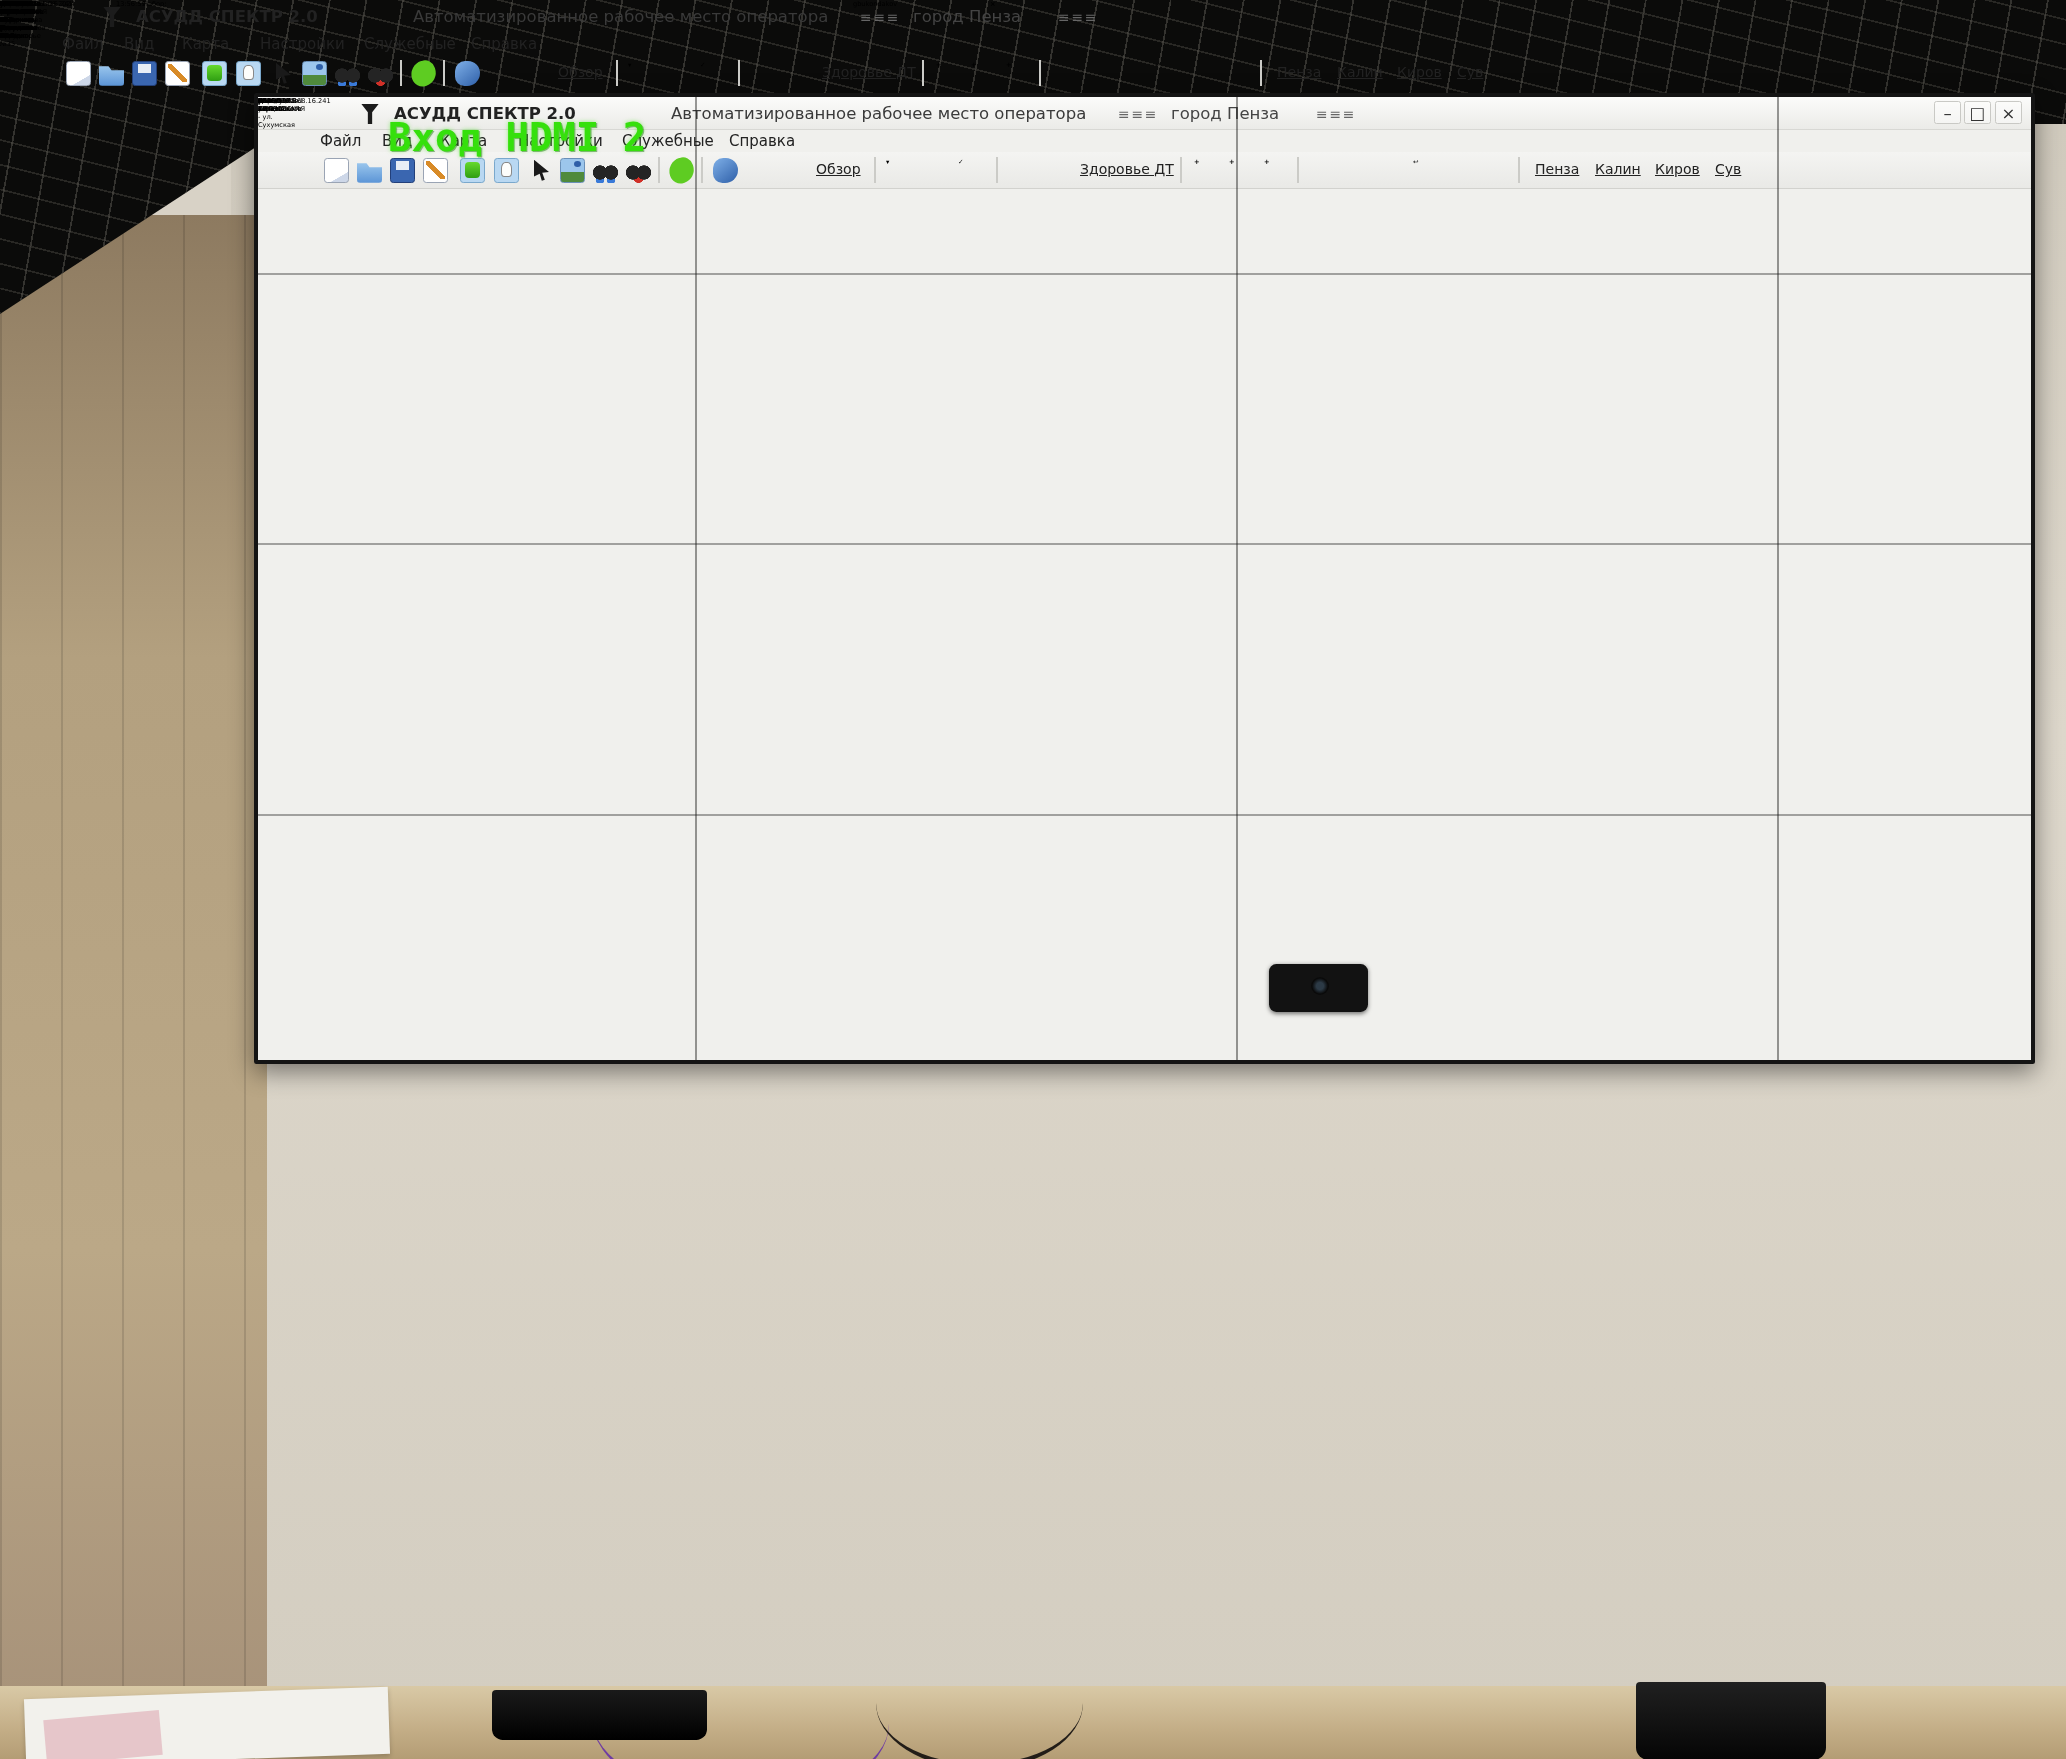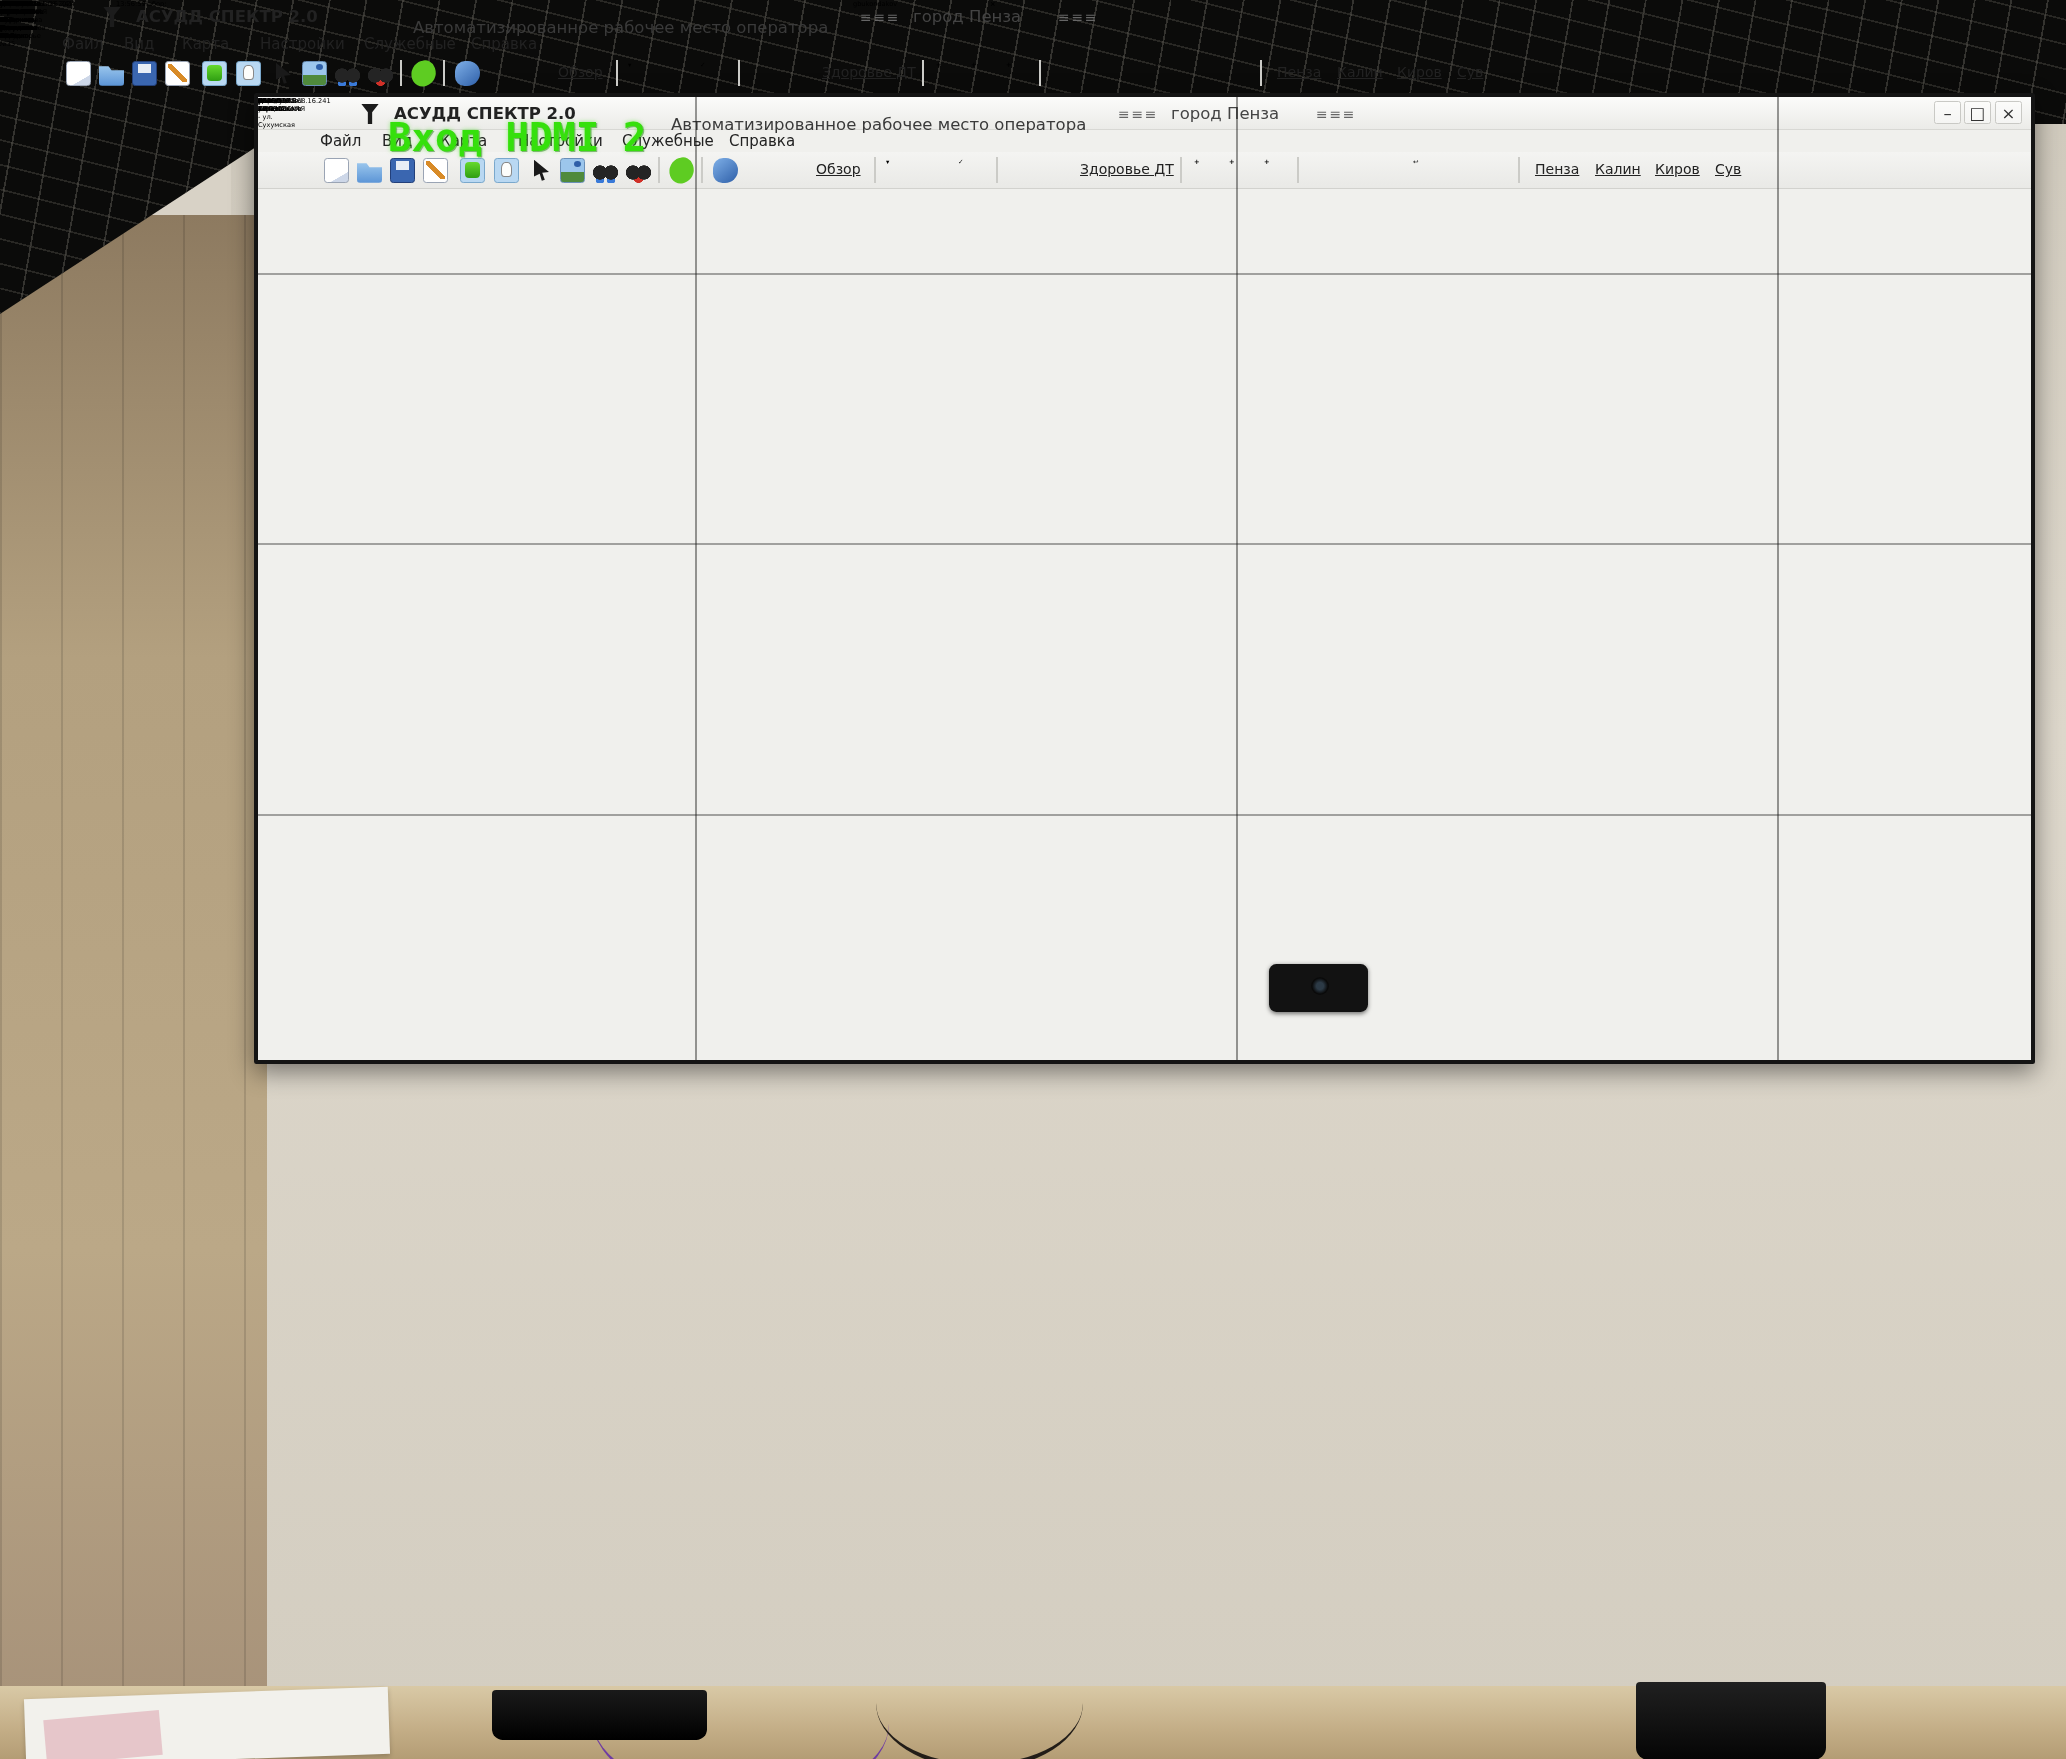--- a/index.html
+++ b/index.html
@@ -23,21 +23,21 @@
 .wall{left:254px;top:93px;width:1781px;height:971px;background:#111;border:4.1px solid #141414;border-radius:2.5px;box-shadow:0 7.4px 25px rgba(0,0,0,.45);}
 .wscreen{left:0;top:0;width:1773px;height:963px;background:#eceeeb;overflow:hidden;}
 .seamv{top:0;bottom:0;width:2.1px;background:rgba(30,30,28,.45);}
 .seamh{left:0;right:0;height:2.1px;background:rgba(30,30,28,.38);}
 .wosd{left:130px;top:18px;font-family:"DejaVu Sans Mono",monospace;font-weight:bold;font-size:39px;color:#35e00c;text-shadow:0 0 4.1px rgba(70,230,30,.55),1.2px 1.2px 0 rgba(20,90,10,.45);z-index:40;}
 
 .app{left:0;top:0;width:100%;height:100%;background:#f0f0ed;}
 .titlebar{left:0;top:0;width:100%;height:33px;background:linear-gradient(#fbfbfa,#ebebe8);border-bottom:0.8px solid #d8d8d4;font-size:16.5px;color:#2e2e2e;}
 .applogo{left:103px;top:6.6px;width:18px;height:20.7px;background:#1c1c1c;clip-path:polygon(0 0,100% 0,62% 42%,62% 100%,38% 100%,38% 42%);}
 .t-title{left:136px;top:6.6px;white-space:nowrap;font-weight:bold;color:#222;}
-.t-sub{left:413px;top:18px;white-space:nowrap;color:#3a3a3a;}
+.t-sub{left:413px;top:7px;white-space:nowrap;color:#3a3a3a;}
 .t-deco{top:9px;color:#666;font-size:14px;letter-spacing:1.7px;}
 .t-city{left:913px;top:7.4px;color:#444;white-space:nowrap;}
 .wb{top:4.1px;width:27px;height:23px;text-align:center;line-height:23px;font-size:16.5px;color:#333;background:rgba(255,255,255,.4);border:0.4px solid #c9c9c5;border-radius:2.5px;}
 .menubar{left:0;top:34px;width:100%;height:21.5px;font-size:15px;color:#222;}
 .menubar span{top:0.8px;white-space:nowrap;}
 .toolbar{left:0;top:55px;width:100%;height:37px;background:linear-gradient(#f4f4f2,#e9e9e6);border-bottom:0.8px solid #d2d2ce;}
 .ic{top:5.8px;width:25px;height:25px;border-radius:3.3px;}
 .sep{top:5px;width:1.7px;height:26.4px;background:#cbcbc7;}
 .tbtn{top:9px;font-size:14px;color:#222;white-space:nowrap;text-decoration:underline;}
 .ic-new{background:linear-gradient(150deg,#fff 72%,#cdd7e8 73%);border:0.8px solid #9aa4b4;}

